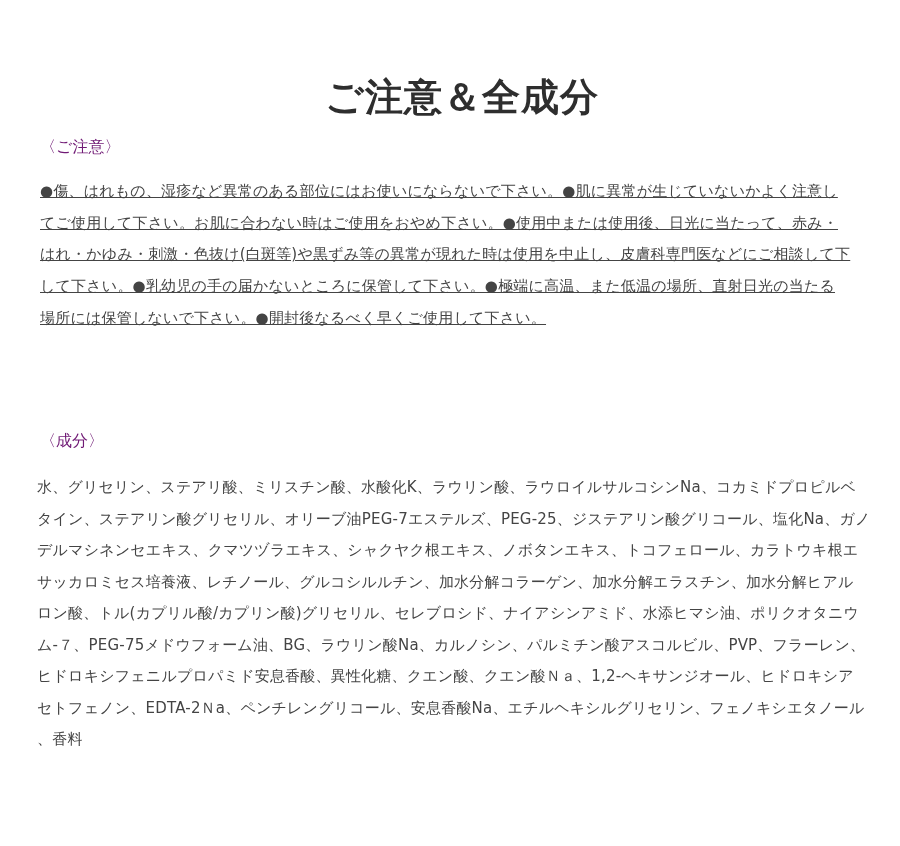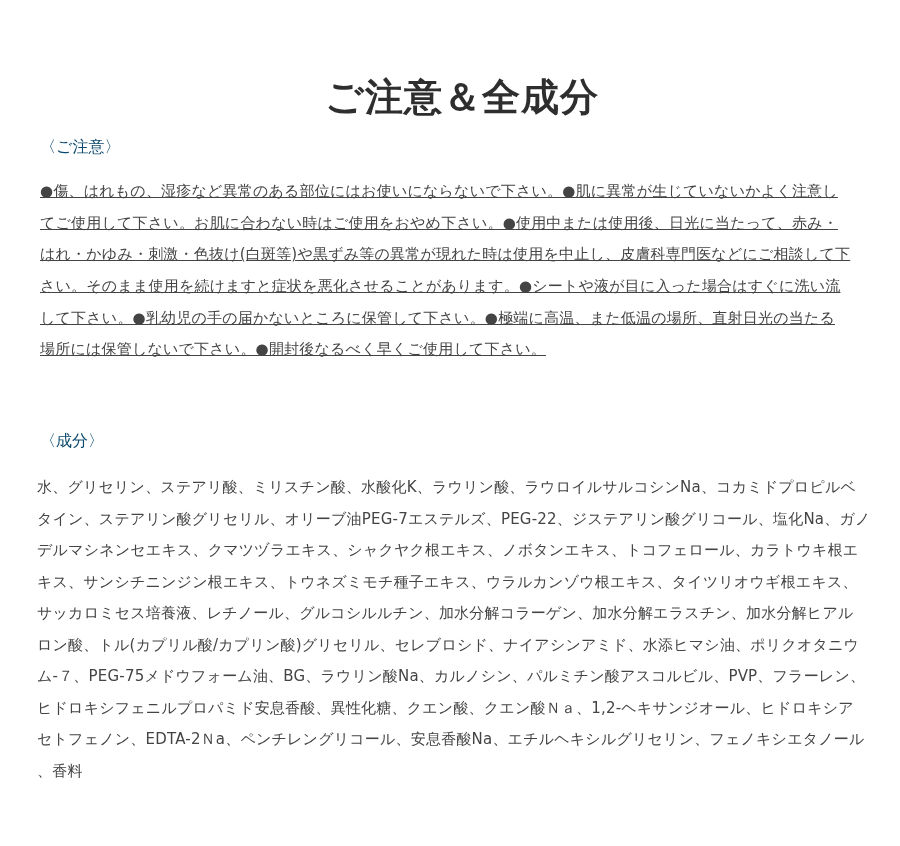--- a/index.html
+++ b/index.html
@@ -26,21 +26,21 @@
       line-height: 56px;
       color: #2e2e2e;
       letter-spacing: 1px;
       margin-left: 12px;
     }
     .section-heading {
       position: absolute;
       left: 40px;
       font-size: 16px;
       line-height: 22px;
-      color: #0c4a6e;
+      color: #701a75;
     }
     .caution-heading { top: 136px; }
     .ingredients-heading { top: 430px; }
     .body-lines {
       position: absolute;
       left: 40px;
       width: 830px;
       font-size: 15px;
       color: #444444;
     }
@@ -63,33 +63,31 @@
 <body>
 
 <h1 class="page-title">ご注意＆全成分</h1>
 
 <section>
   <div class="section-heading caution-heading">〈ご注意〉</div>
   <div class="body-lines caution-body">
     <span class="line">●傷、はれもの、湿疹など異常のある部位にはお使いにならないで下さい。●肌に異常が生じていないかよく注意し</span>
     <span class="line">てご使用して下さい。お肌に合わない時はご使用をおやめ下さい。●使用中または使用後、日光に当たって、赤み・</span>
     <span class="line">はれ・かゆみ・刺激・色抜け(白斑等)や黒ずみ等の異常が現れた時は使用を中止し、皮膚科専門医などにご相談して下</span>
-    <span class="line">さい。そのまま使用を続けますと症状を悪化させることがあります。●シートや液が目に入った場合はすぐに洗い流</span>
     <span class="line">して下さい。●乳幼児の手の届かないところに保管して下さい。●極端に高温、また低温の場所、直射日光の当たる</span>
     <span class="line">場所には保管しないで下さい。●開封後なるべく早くご使用して下さい。</span>
   </div>
 </section>
 
 <section>
   <div class="section-heading ingredients-heading">〈成分〉</div>
   <div class="body-lines ingredients-body">
     <span class="line">水、グリセリン、ステアリ酸、ミリスチン酸、水酸化K、ラウリン酸、ラウロイルサルコシンNa、コカミドプロピルベ</span>
-    <span class="line">タイン、ステアリン酸グリセリル、オリーブ油PEG-7エステルズ、PEG-22、ジステアリン酸グリコール、塩化Na、ガノ</span>
+    <span class="line">タイン、ステアリン酸グリセリル、オリーブ油PEG-7エステルズ、PEG-25、ジステアリン酸グリコール、塩化Na、ガノ</span>
     <span class="line">デルマシネンセエキス、クマツヅラエキス、シャクヤク根エキス、ノボタンエキス、トコフェロール、カラトウキ根エ</span>
-    <span class="line">キス、サンシチニンジン根エキス、トウネズミモチ種子エキス、ウラルカンゾウ根エキス、タイツリオウギ根エキス、</span>
     <span class="line">サッカロミセス培養液、レチノール、グルコシルルチン、加水分解コラーゲン、加水分解エラスチン、加水分解ヒアル</span>
     <span class="line">ロン酸、トル(カプリル酸/カプリン酸)グリセリル、セレブロシド、ナイアシンアミド、水添ヒマシ油、ポリクオタニウ</span>
     <span class="line">ム-７、PEG-75メドウフォーム油、BG、ラウリン酸Na、カルノシン、パルミチン酸アスコルビル、PVP、フラーレン、</span>
     <span class="line">ヒドロキシフェニルプロパミド安息香酸、異性化糖、クエン酸、クエン酸Ｎａ、1,2-ヘキサンジオール、ヒドロキシア</span>
     <span class="line">セトフェノン、EDTA-2Ｎa、ペンチレングリコール、安息香酸Na、エチルヘキシルグリセリン、フェノキシエタノール</span>
     <span class="line">、香料</span>
   </div>
 </section>
 
 </body></html>

